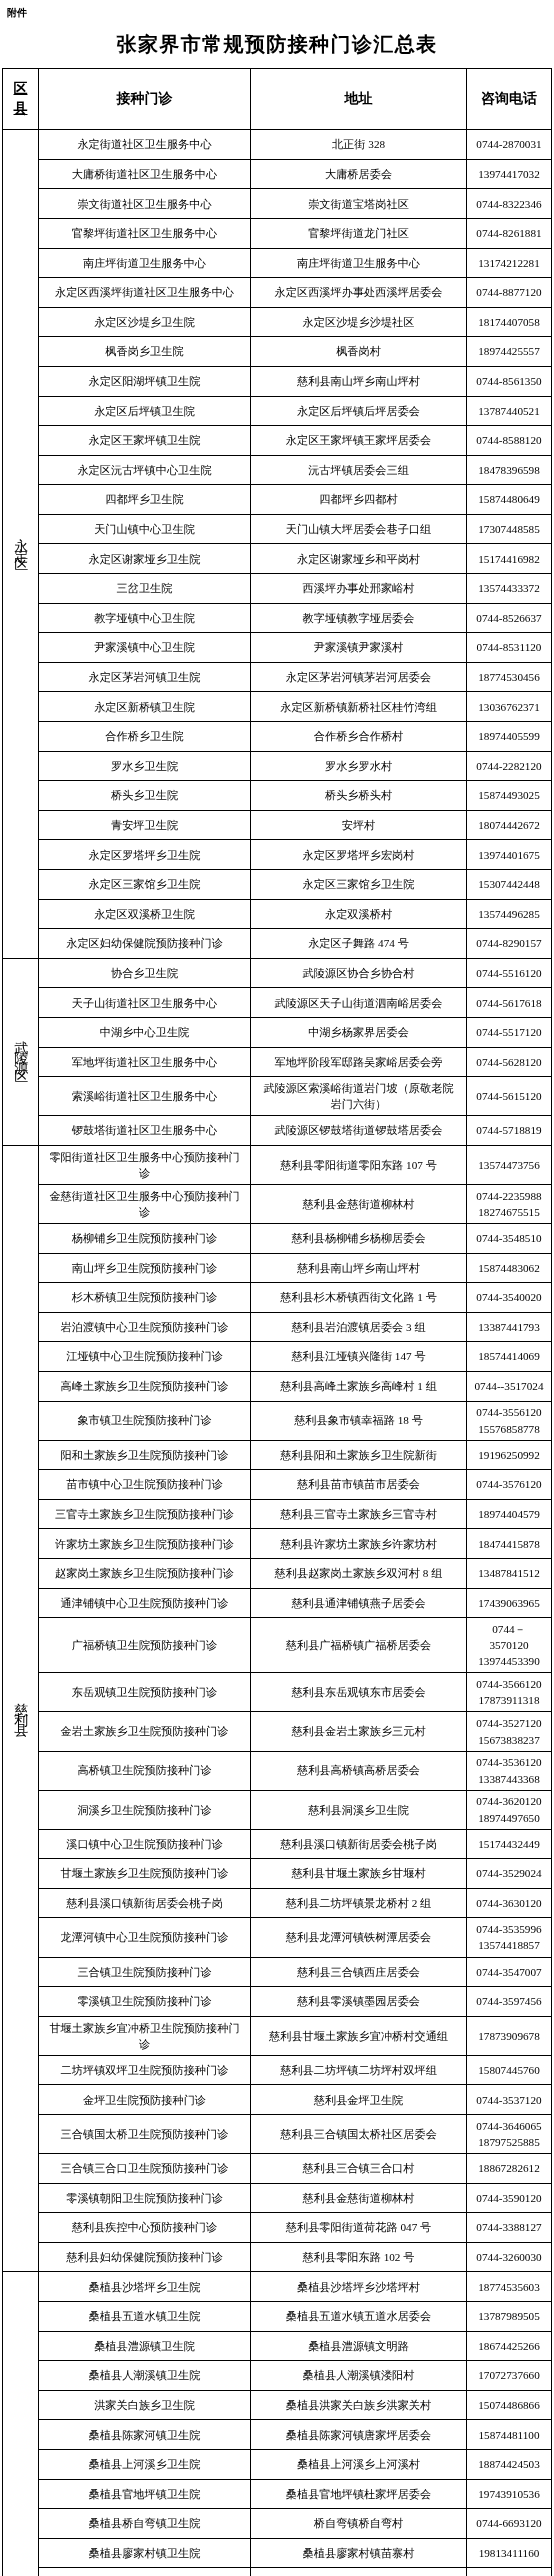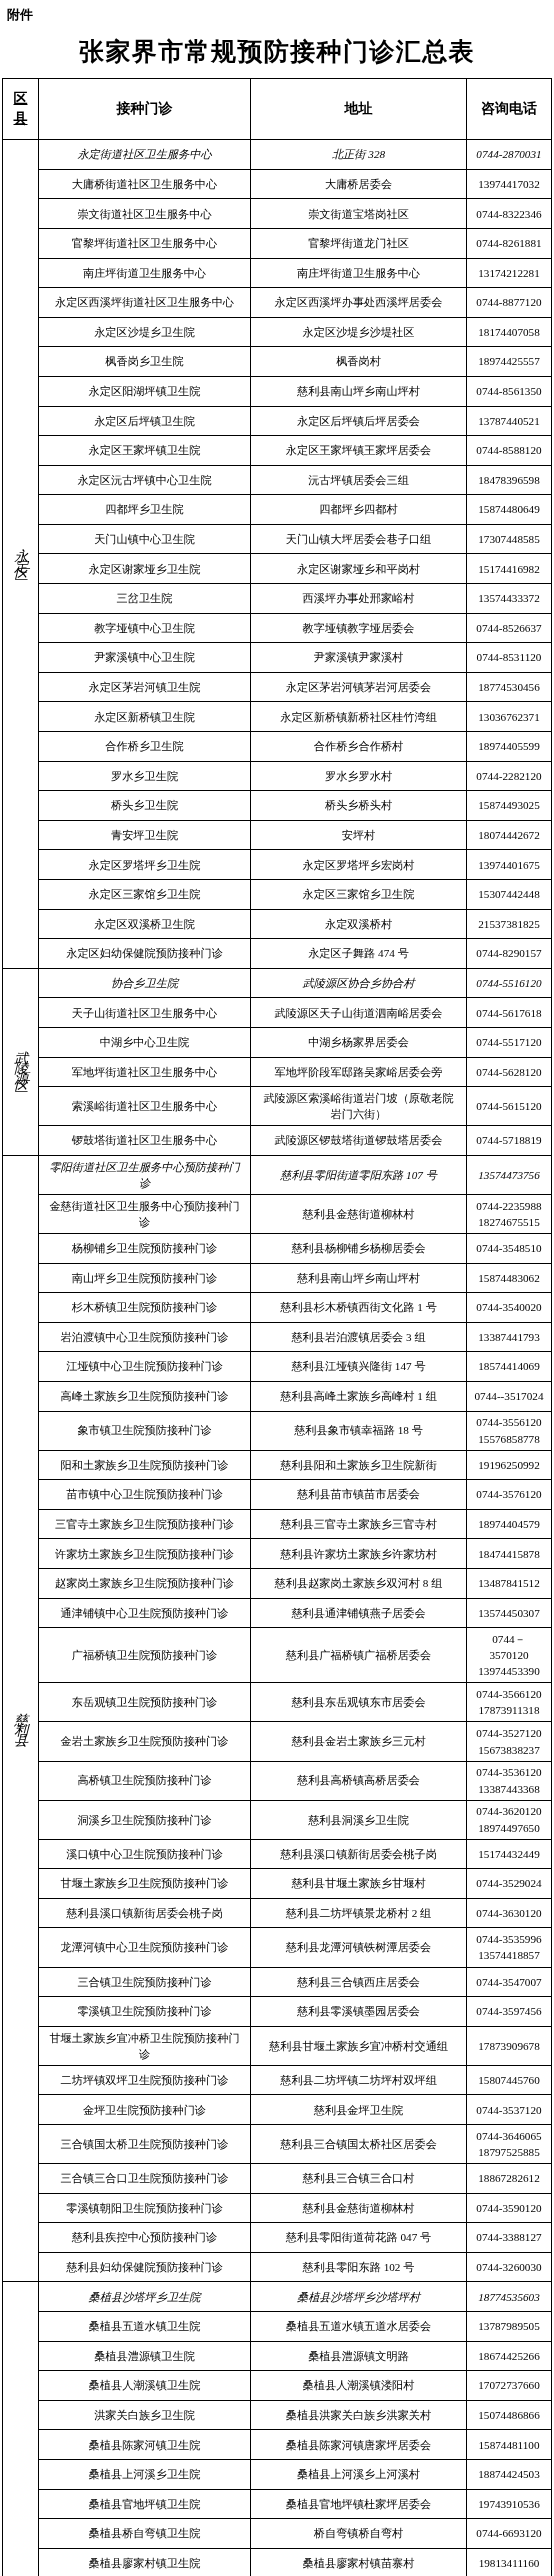--- a/index.html
+++ b/index.html
@@ -4,27 +4,27 @@
 <style>
   html, body { margin: 0; padding: 0; background: #ffffff; }
   .page {
     width: 554px;
     background: #ffffff;
     color: #000;
     font-family: "Liberation Serif", "DejaVu Serif", serif;
     padding: 4.2px 0 7px 0;
   }
   .attachment {
-    font-size: 13px;
+    font-size: 10px;
     font-weight: bold;
     margin: 1.4px 0 0 7px;
   }
   .title {
     text-align: center;
-    font-size: 25px;
+    font-size: 20px;
     font-weight: bold;
     letter-spacing: 1.4px;
     margin: 11.2px 0 9.8px 0;
   }
   table.clinic-table {
     border-collapse: collapse;
     table-layout: fixed;
     width: 549px;
     margin: 0 auto;
   }
@@ -52,21 +52,21 @@
   .clinic-table tbody td { height: 23px; }
   .phone-cell { white-space: pre-line; padding: 2.8px 1.4px; }
   .district-cell { padding: 0; }
   .district-label {
     display: inline-block;
     writing-mode: vertical-lr;
     text-orientation: upright;
     font-size: 14px;
     letter-spacing: 9.8px;
   }
-  tr.section-start td { border-top: 1.4px solid #000; font-style: italic; }
+  tr.section-start td { border-top: 1.4px solid #000; }
 </style>
 </head>
 <body>
 
 <div class="page">
   <div class="attachment">附件</div>
   <div class="title">张家界市常规预防接种门诊汇总表</div>
 
   <table class="clinic-table">
     <colgroup>
@@ -211,21 +211,21 @@
           <td class="phone-cell">13974401675</td>
         </tr>
         <tr>
           <td class="clinic-cell">永定区三家馆乡卫生院</td>
           <td class="address-cell">永定区三家馆乡卫生院</td>
           <td class="phone-cell">15307442448</td>
         </tr>
         <tr>
           <td class="clinic-cell">永定区双溪桥卫生院</td>
           <td class="address-cell">永定双溪桥村</td>
-          <td class="phone-cell">21537381825</td>
+          <td class="phone-cell">13574496285</td>
         </tr>
         <tr>
           <td class="clinic-cell">永定区妇幼保健院预防接种门诊</td>
           <td class="address-cell">永定区子舞路 474 号</td>
           <td class="phone-cell">0744-8290157</td>
         </tr>
         <tr class="section-start">
           <td rowspan="6" class="district-cell"><span class="district-label">武陵源区</span></td>
           <td class="clinic-cell">协合乡卫生院</td>
           <td class="address-cell">武陵源区协合乡协合村</td>
@@ -325,21 +325,21 @@
           <td class="phone-cell">18474415878</td>
         </tr>
         <tr>
           <td class="clinic-cell">赵家岗土家族乡卫生院预防接种门诊</td>
           <td class="address-cell">慈利县赵家岗土家族乡双河村 8 组</td>
           <td class="phone-cell">13487841512</td>
         </tr>
         <tr>
           <td class="clinic-cell">通津铺镇中心卫生院预防接种门诊</td>
           <td class="address-cell">慈利县通津铺镇燕子居委会</td>
-          <td class="phone-cell">13574450307</td>
+          <td class="phone-cell">17439063965</td>
         </tr>
         <tr>
           <td class="clinic-cell">广福桥镇卫生院预防接种门诊</td>
           <td class="address-cell">慈利县广福桥镇广福桥居委会</td>
           <td class="phone-cell">0744－3570120
 13974453390</td>
         </tr>
         <tr>
           <td class="clinic-cell">东岳观镇卫生院预防接种门诊</td>
           <td class="address-cell">慈利县东岳观镇东市居委会</td>

